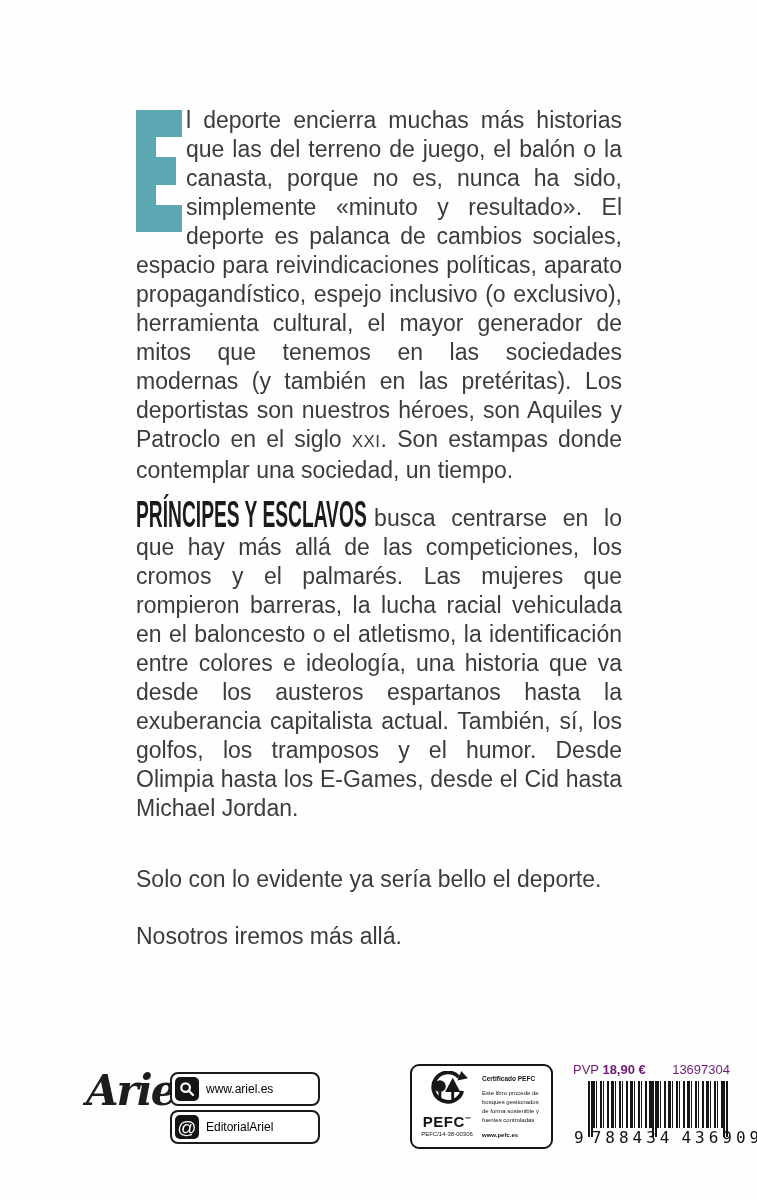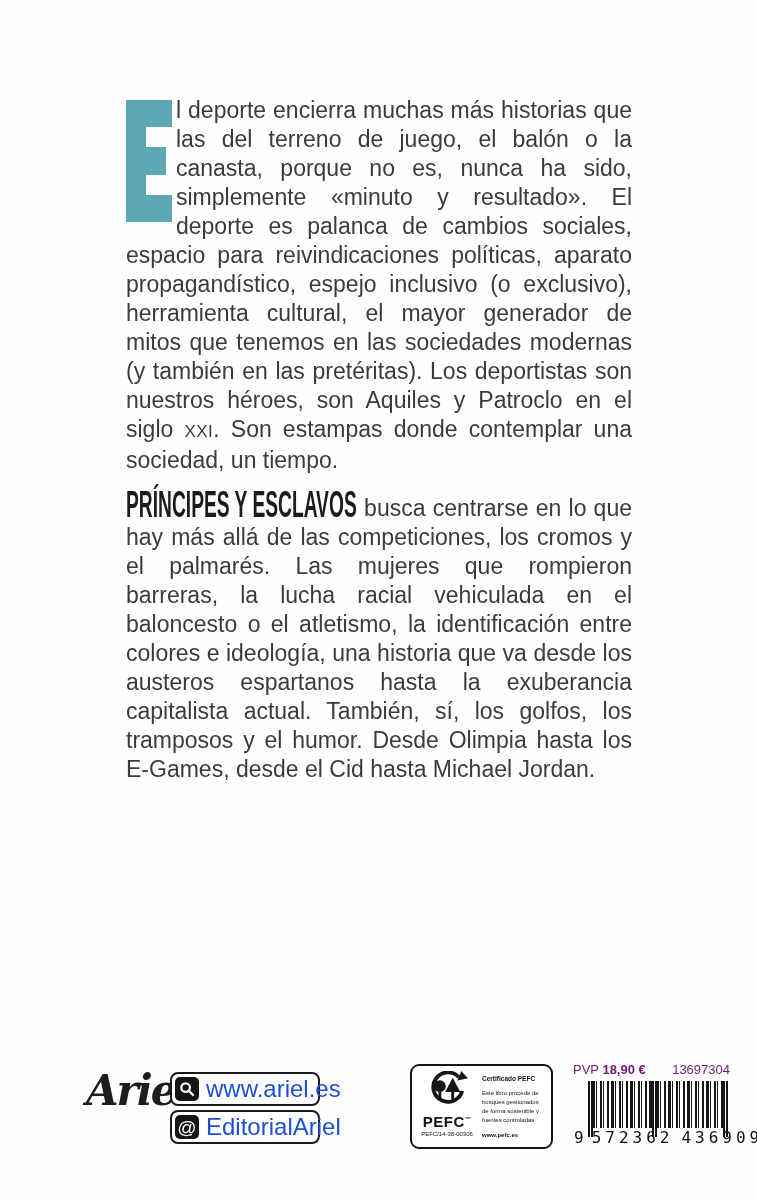--- a/index.html
+++ b/index.html
@@ -10,21 +10,21 @@
     -webkit-font-smoothing:antialiased;
   }
   .page { position:relative; width:757px; height:1200px; background:#fefefe; overflow:hidden; }
 
   
   .blurb {
     position:absolute; left:122px; top:92px; width:514px;
     color:#3b3b3b; font-size:23px; line-height:29px;
     text-align:justify; text-justify:inter-word;
   }
-  .blurb p { margin:4px; }
+  .blurb p { margin:14px; }
   .para2 { margin-top:16px !important; }
   .para3 { margin-top:42px !important; }
   .para4 { margin-top:28px !important; }
 
   .dropcap {
     float:left; width:46px; height:124px;
     margin:4px 4px 8px 0;
     background:#5ea8b4;
     clip-path:polygon(0 0,46px 0,46px 27px,20px 27px,20px 47px,40px 47px,40px 75px,20px 75px,20px 95px,46px 95px,46px 122px,0 122px);
     color:transparent; font-size:0; line-height:0;
@@ -55,21 +55,21 @@
     padding:0 4px 0 3px;
   }
   .badge-web { top:1072px; }
   .badge-social { top:1110px; }
   .badge-icon {
     width:24px; height:24px; flex:0 0 auto;
     background:#141414; border-radius:5px;
     display:flex; align-items:center; justify-content:center;
     color:#fff; font-size:19px; line-height:1;
   }
-  .badge-label { font-size:24px; color:#1d4ed8; white-space:nowrap; }
+  .badge-label { font-size:12px; color:#000000; white-space:nowrap; }
 
   .pefc-box {
     position:absolute; left:410px; top:1064px; width:143px; height:85px;
     border:2px solid #161616; border-radius:9px; background:#fff;
     box-sizing:border-box; display:flex; gap:6px; padding:5px 6px;
   }
   .pefc-left { width:58px; display:flex; flex-direction:column; align-items:center; }
   .pefc-name { font-weight:bold; font-size:15px; letter-spacing:0.5px; color:#141414; line-height:1; margin-top:1px; }
   .pefc-name sup { font-size:6px; }
   .pefc-code { font-size:6px; color:#141414; margin-top:2px; white-space:nowrap; }
@@ -111,20 +111,22 @@
 </head>
 <body>
 
 <div class="page">
 
   <div class="blurb">
     <p class="para1"><span class="dropcap" style="background: rgb(94, 168, 180);">E</span><span>l deporte encierra muchas más historias que las del terreno de juego, el balón o la canasta, porque no es, nunca ha sido, simplemente «minuto y resultado». El deporte es palanca de cambios sociales, espacio para reivindicaciones políticas, aparato propagandístico, espejo inclusivo (o exclusivo), herramienta cultural, el mayor generador de mitos que tenemos en las sociedades modernas (y también en las pretéritas). Los deportistas son nuestros héroes, son Aquiles y Patroclo en el siglo </span><span class="sc">xxi</span><span>. Son estampas donde contemplar una sociedad, un tiempo.</span></p>
 
     <p class="para2"><span class="h-title">PRÍNCIPES Y ESCLAVOS</span><span>busca centrarse en lo que hay más allá de las competiciones, los cromos y el palmarés. Las mujeres que rompieron barreras, la lucha racial vehiculada en el baloncesto o el atletismo, la identificación entre colores e ideología, una historia que va desde los austeros espartanos hasta la exuberancia capitalista actual. También, sí, los golfos, los tramposos y el humor. Desde Olimpia hasta los </span><span class="it">E-Games</span><span>, desde el Cid hasta Michael Jordan.</span></p>
 
+    <p class="para3">Solo con lo evidente ya sería bello el deporte.</p>
+    <p class="para4">Nosotros iremos más allá.</p>
   </div>
 
   <div class="ariel-logo">Ariel</div>
 
   <div class="badge badge-web">
     <span class="badge-icon">
       <svg width="16" height="16" viewBox="0 0 16 16">
         <circle cx="6.6" cy="6.6" r="4.3" fill="none" stroke="#ffffff" stroke-width="2.2"></circle>
         <line x1="10" y1="10" x2="14" y2="14" stroke="#ffffff" stroke-width="2.4" stroke-linecap="round"></line>
       </svg>
@@ -164,18 +166,18 @@
     <span>13697304</span>
   </div>
 
   <div class="barcode">
     <div class="bars"></div>
     <div class="guard guard-l"></div>
     <div class="guard guard-m"></div>
     <div class="guard guard-r"></div>
     <div class="bc-digits">
       <span class="bc-lead">9</span>
-      <span class="bc-g1">572362</span>
+      <span class="bc-g1">788434</span>
       <span class="bc-g2">436909</span>
     </div>
   </div>
 
 </div>
 
 </body></html>

